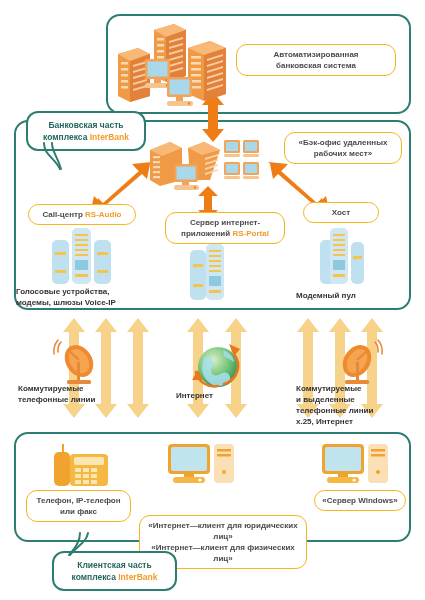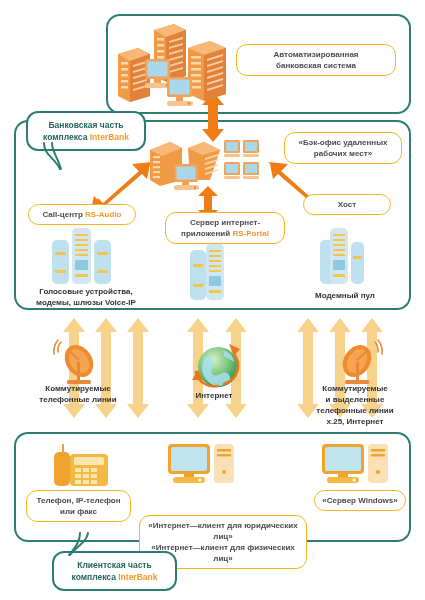--- a/index.html
+++ b/index.html
@@ -64,32 +64,31 @@
     padding: 4px 4px;
     font-weight: 700;
     z-index: 25;
   }
   .pill .brand { color: #f49a2b; }
 
   #pill-abs         { left: 236px; top: 44px;  width: 160px; }
   #pill-backoffice  { left: 284px; top: 132px; width: 118px; }
   #pill-callcenter  { left: 28px;  top: 204px; width: 108px; }
   #pill-rsportal    { left: 165px; top: 212px; width: 120px; }
-  #pill-host        { left: 303px; top: 194px; width: 88px;  }
+  #pill-host        { left: 303px; top: 202px; width: 76px;  }
   #pill-phone       { left: 26px;  top: 490px; width: 105px; }
   #pill-inetclient  { left: 139px; top: 477px; width: 168px; margin-top: 38px; }
   #pill-winclient   { left: 314px; top: 490px; width: 92px;  }
 
   
   .caption {
     position: absolute;
     color: #333333;
     font-size: 8px;
     line-height: 11px;
-    text-align: center;
     font-weight: 700;
     z-index: 20;
   }
   #cap-voice   { left: 16px;  top: 286px; width: 140px; }
   #cap-modem   { left: 296px; top: 290px; width: 98px;  }
   #cap-dialup  { left: 18px;  top: 383px; width: 120px; }
   #cap-internet{ left: 176px; top: 390px; width: 76px;  }
   #cap-leased  { left: 296px; top: 383px; width: 118px; }
 
   

